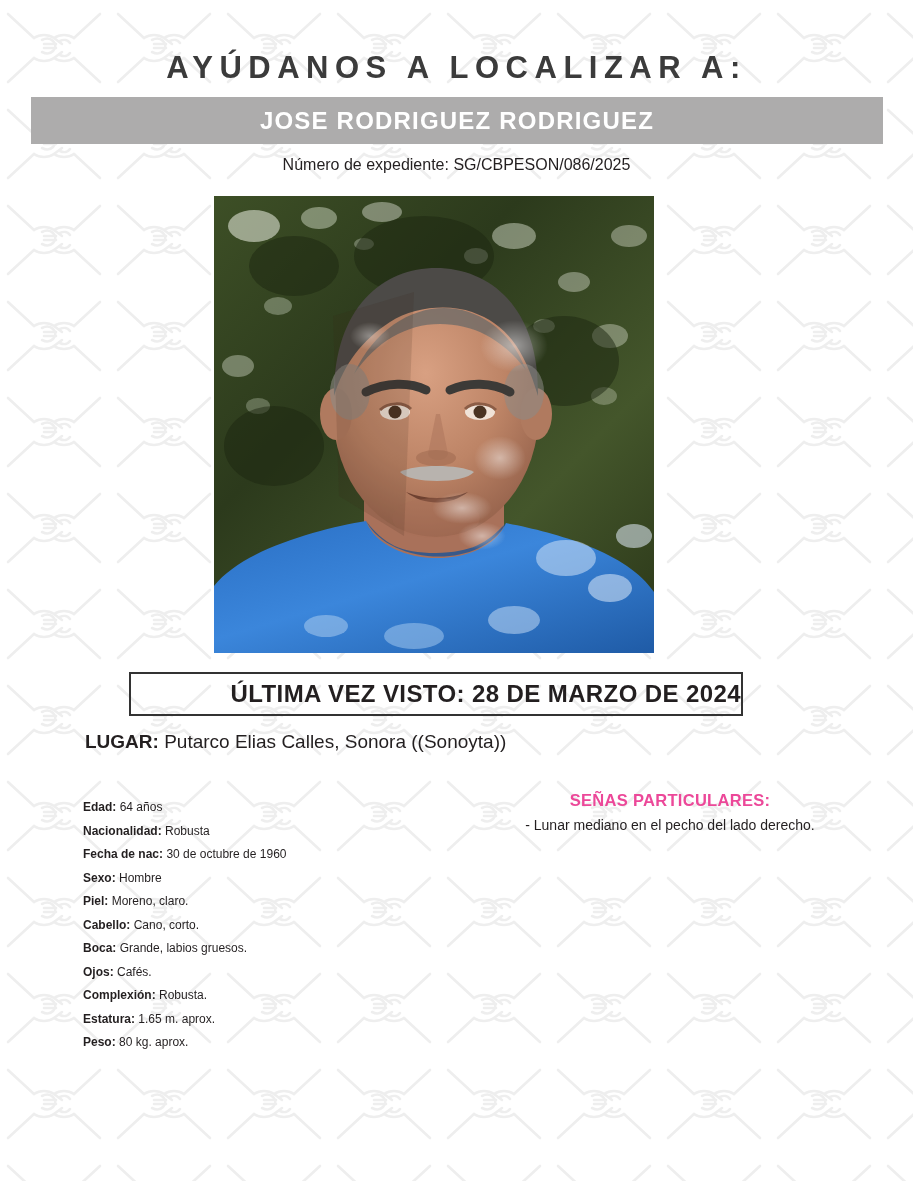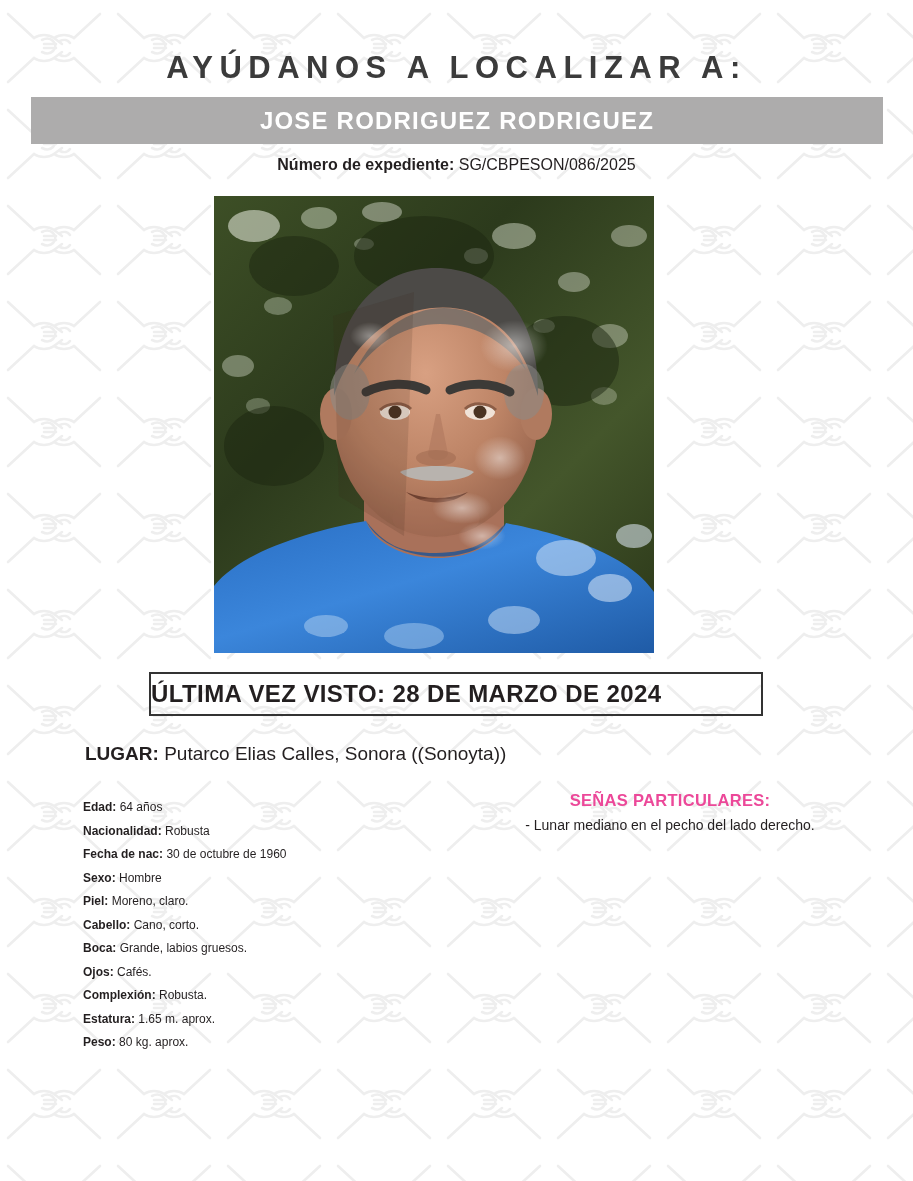--- a/index.html
+++ b/index.html
@@ -79,21 +79,21 @@
   .expediente {
     position: absolute;
     left: 0;
     top: 156px;
     width: 913px;
     text-align: center;
     font-size: 16px;
     color: #231f20;
     white-space: nowrap;
   }
-  .expediente .lbl { font-weight: bold; }
+  .expediente .lbl { font-weight: normal; }
   .expediente .val { font-weight: normal; }
 
   
   .photo {
     position: absolute;
     left: 214px;
     top: 196px;
     width: 440px;
     height: 457px;
     overflow: hidden;
@@ -105,41 +105,39 @@
   .lastseen-box {
     position: absolute;
     left: 129px;
     top: 672px;
     width: 614px;
     height: 44px;
     border: 2px solid #333333;
     box-sizing: border-box;
     display: flex;
     align-items: center;
-    justify-content: flex-start;
+    justify-content: flex-end;
     background: transparent;
-    margin-left: 20px;
   }
   .lastseen-box .ls-text {
     font-size: 24px;
     font-weight: bold;
     letter-spacing: 0.4px;
     color: #231f20;
     white-space: nowrap;
   }
 
   
   .lugar {
     position: absolute;
     left: 85px;
     top: 731px;
     font-size: 19px;
     color: #231f20;
     white-space: nowrap;
-    margin-top: 12px;
   }
   .lugar .lbl { font-weight: bold; }
 
   
   .details {
     position: absolute;
     left: 83px;
     top: 796px;
     width: 360px;
   }

